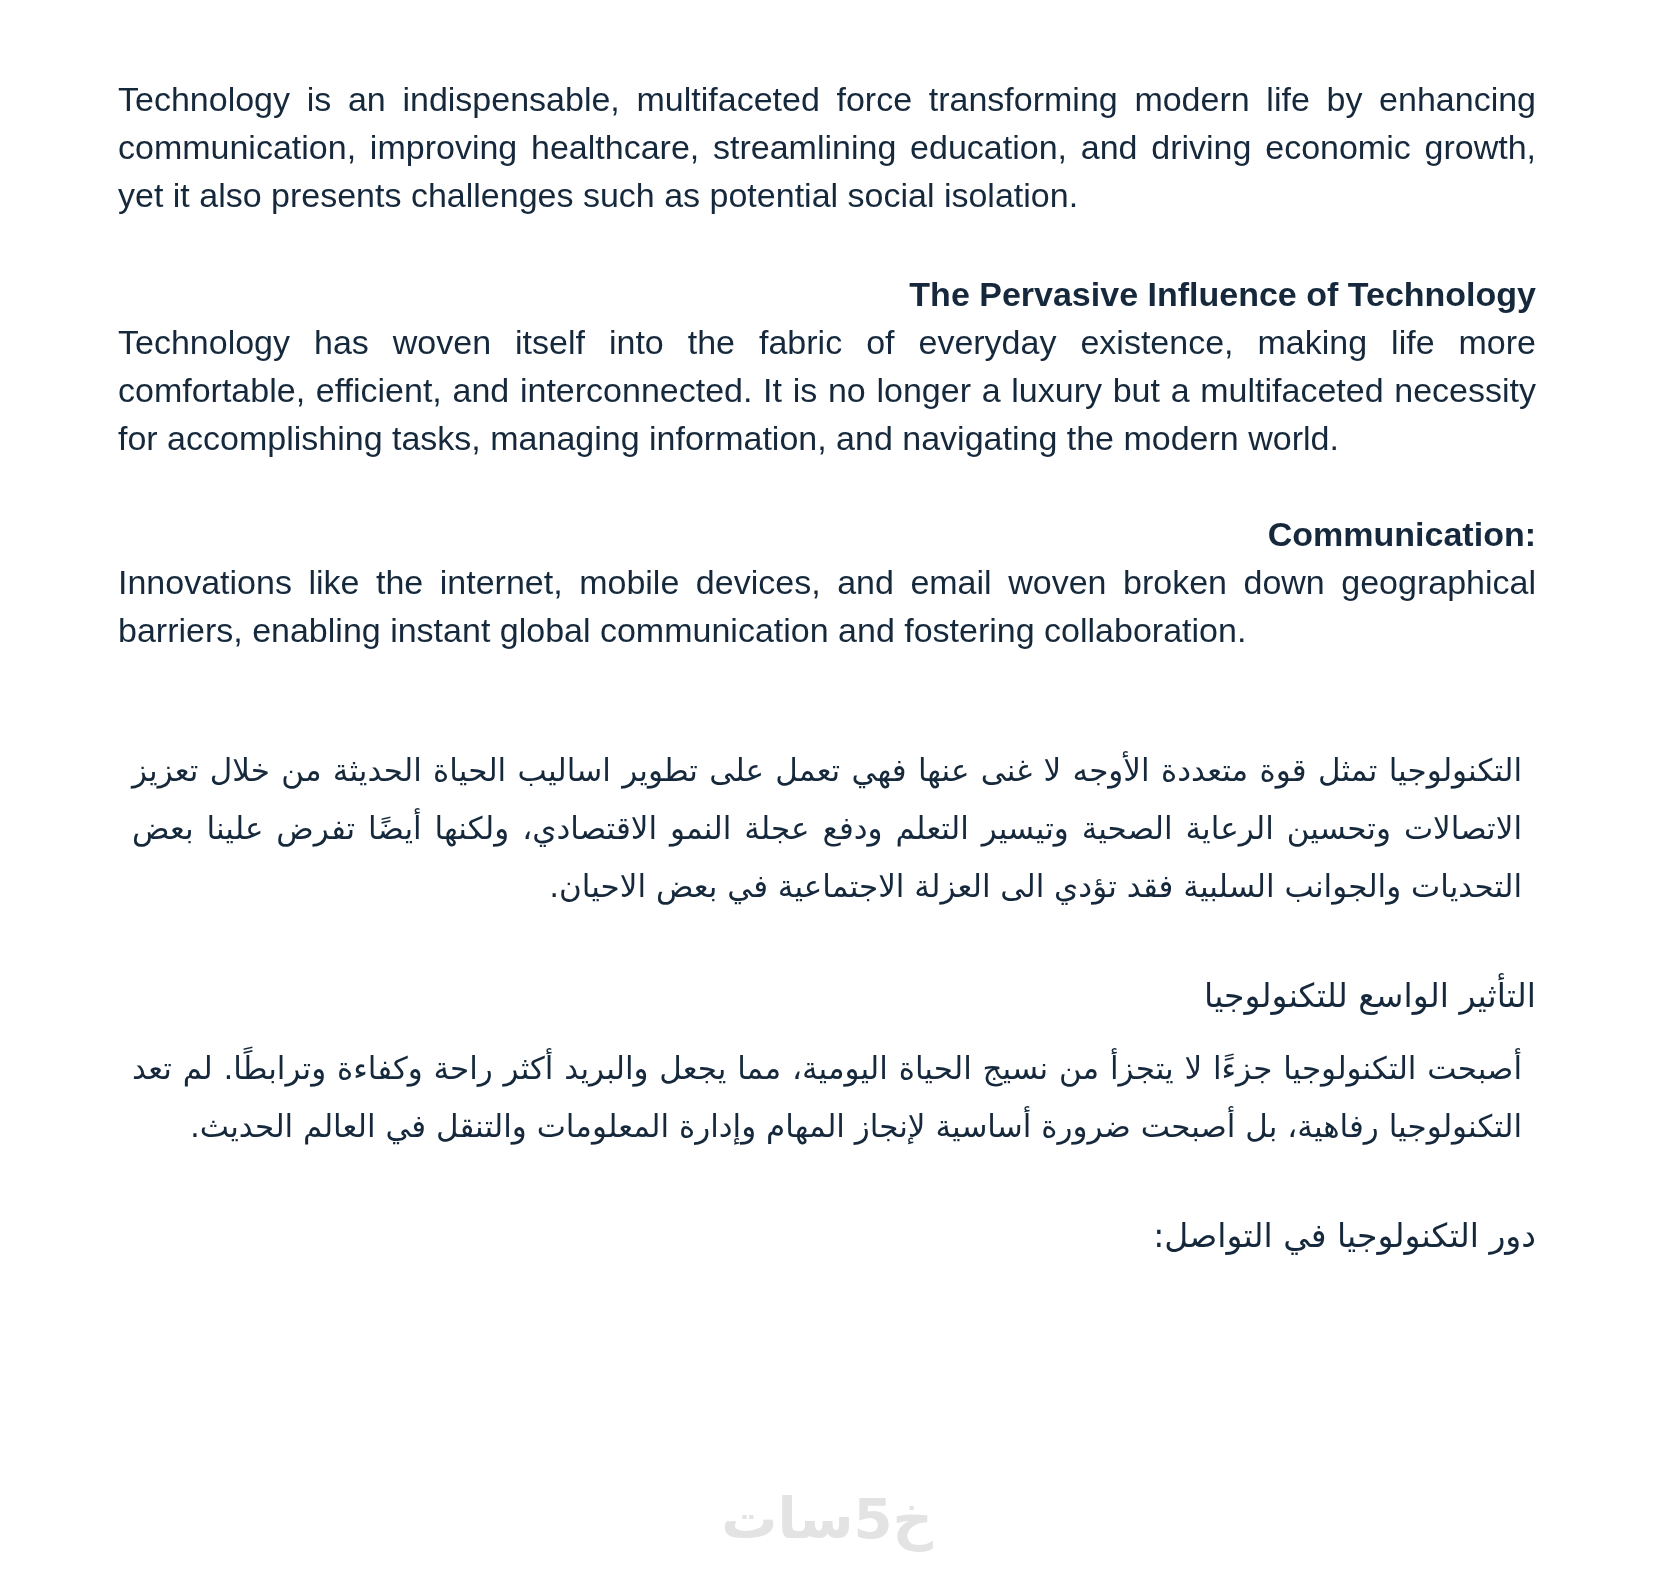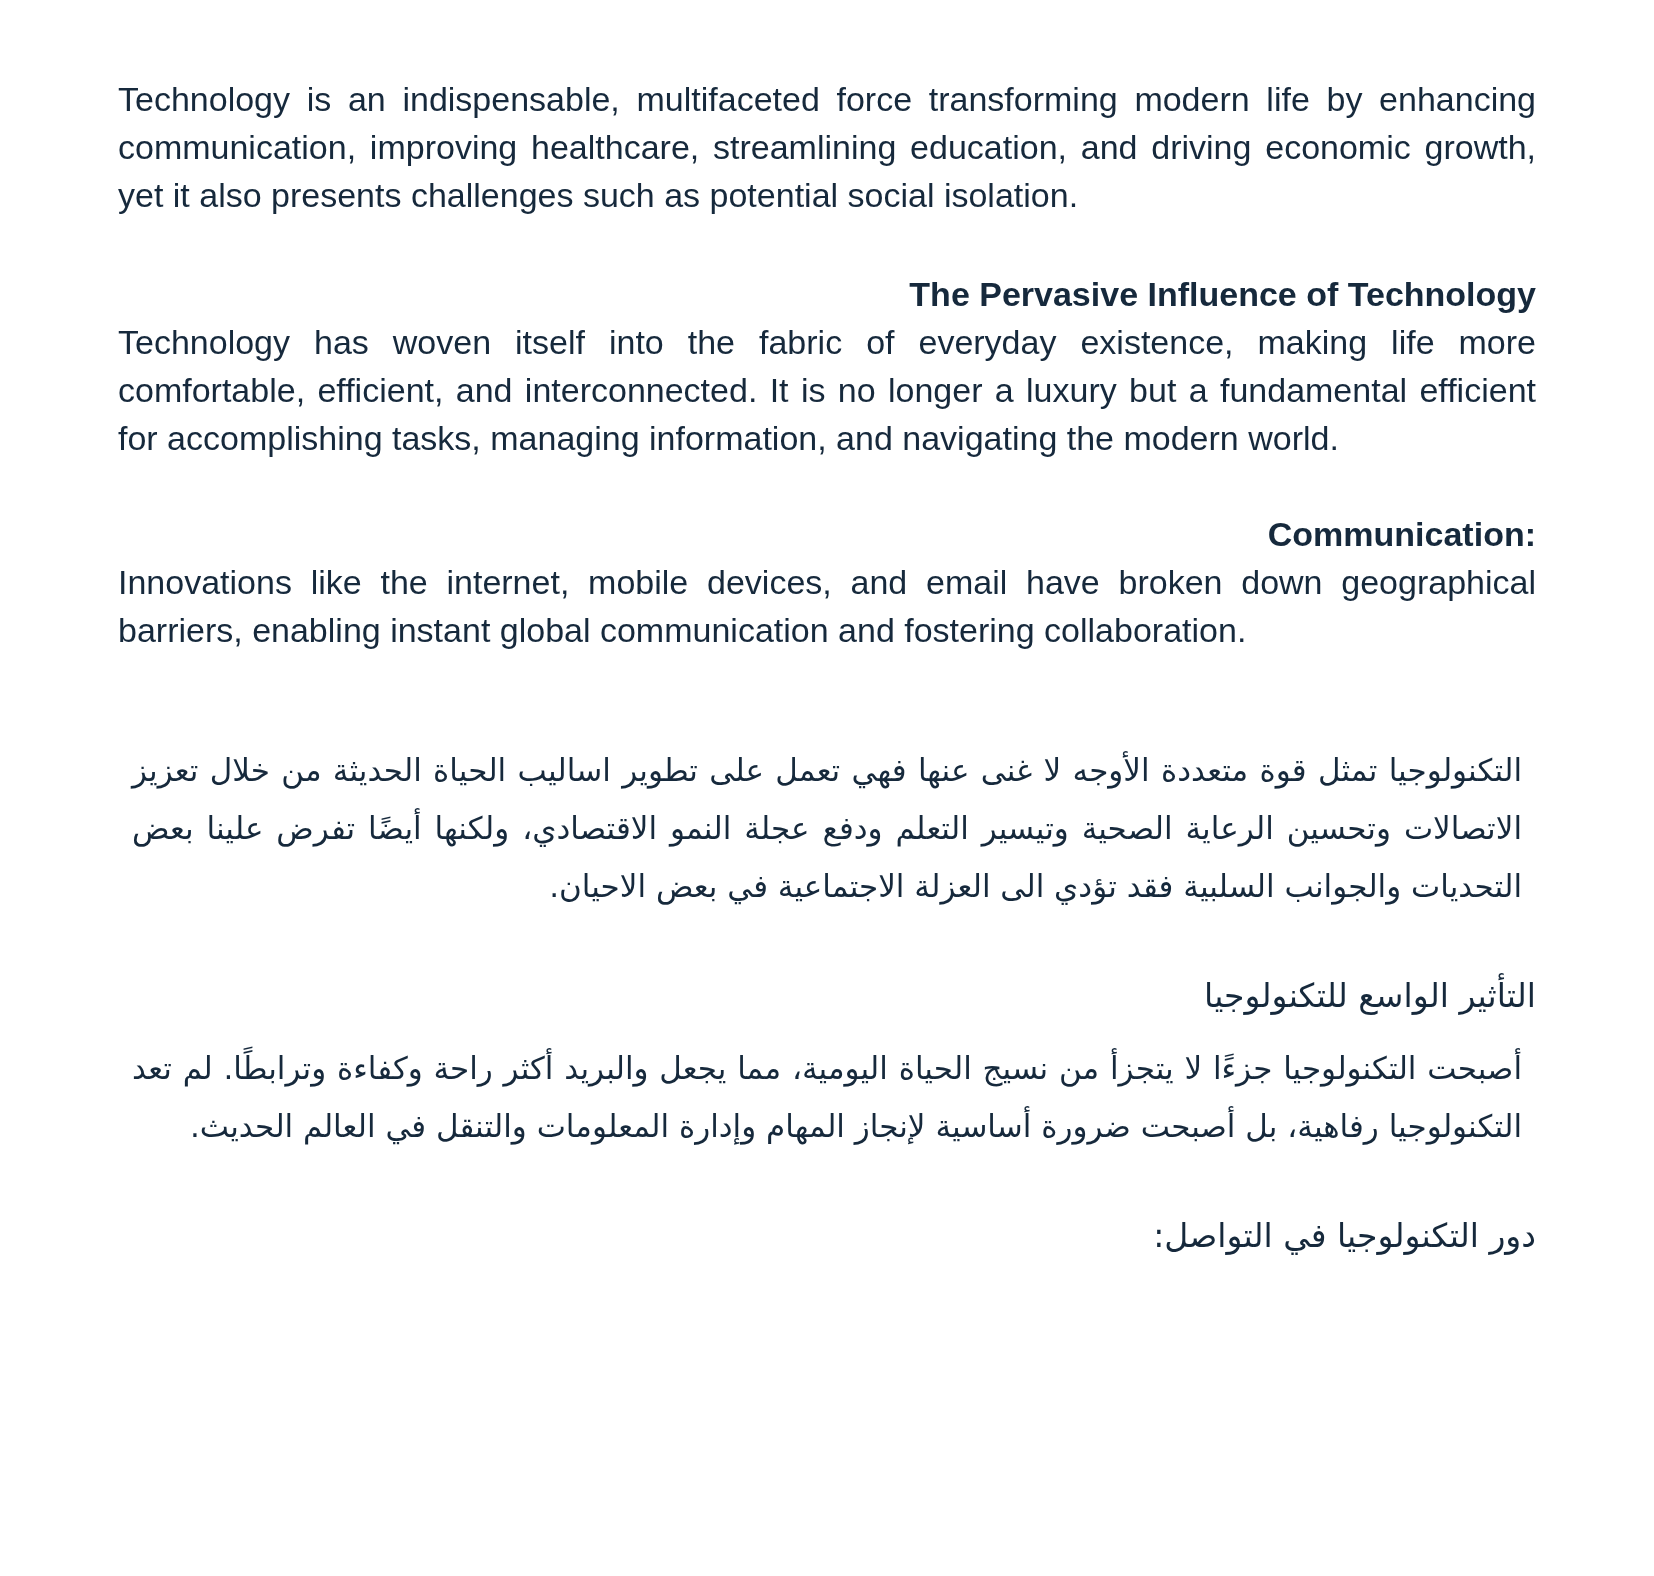--- a/index.html
+++ b/index.html
@@ -81,29 +81,30 @@
 </style>
 </head>
 <body>
 
 <div class="page" style="color: rgb(22, 41, 60);">
 
   <section class="en">
     <p class="para-1">Technology is an indispensable, multifaceted force transforming modern life by enhancing communication, improving healthcare, streamlining education, and driving economic growth, yet it also presents challenges such as potential social isolation.</p>
 
     <h2>The Pervasive Influence of Technology</h2>
-    <p class="para-2">Technology has woven itself into the fabric of everyday existence, making life more comfortable, efficient, and interconnected. It is no longer a luxury but a fundamental efficient for accomplishing tasks, managing information, and navigating the modern world.</p>
+    <p class="para-2">Technology has woven itself into the fabric of everyday existence, making life more comfortable, efficient, and interconnected. It is no longer a luxury but a multifaceted necessity for accomplishing tasks, managing information, and navigating the modern world.</p>
 
     <h2>Communication:</h2>
-    <p class="para-3">Innovations like the internet, mobile devices, and email have broken down geographical barriers, enabling instant global communication and fostering collaboration.</p>
+    <p class="para-3">Innovations like the internet, mobile devices, and email woven broken down geographical barriers, enabling instant global communication and fostering collaboration.</p>
   </section>
 
   <section class="ar" dir="rtl" lang="ar">
     <p class="para-1">التكنولوجيا تمثل قوة متعددة الأوجه لا غنى عنها فهي تعمل على تطوير اساليب الحياة الحديثة من خلال تعزيز الاتصالات وتحسين الرعاية الصحية وتيسير التعلم ودفع عجلة النمو الاقتصادي، ولكنها أيضًا تفرض علينا بعض التحديات والجوانب السلبية فقد تؤدي الى العزلة الاجتماعية في بعض الاحيان.</p>
 
     <h2>التأثير الواسع للتكنولوجيا</h2>
     <p class="para-2">أصبحت التكنولوجيا جزءًا لا يتجزأ من نسيج الحياة اليومية، مما يجعل والبريد أكثر راحة وكفاءة وترابطًا. لم تعد التكنولوجيا رفاهية، بل أصبحت ضرورة أساسية لإنجاز المهام وإدارة المعلومات والتنقل في العالم الحديث.</p>
 
     <h2>دور التكنولوجيا في التواصل:</h2>
   </section>
 
+  <div class="watermark" dir="rtl" style="color: rgb(227, 227, 227);">خ5سات</div>
 
 </div>
 
 </body></html>

